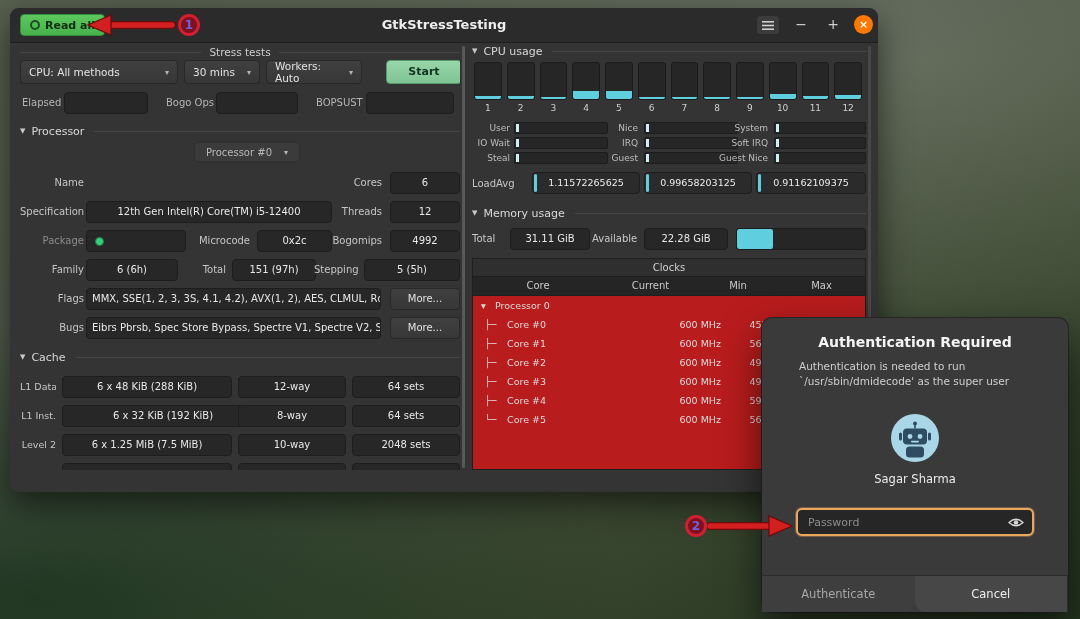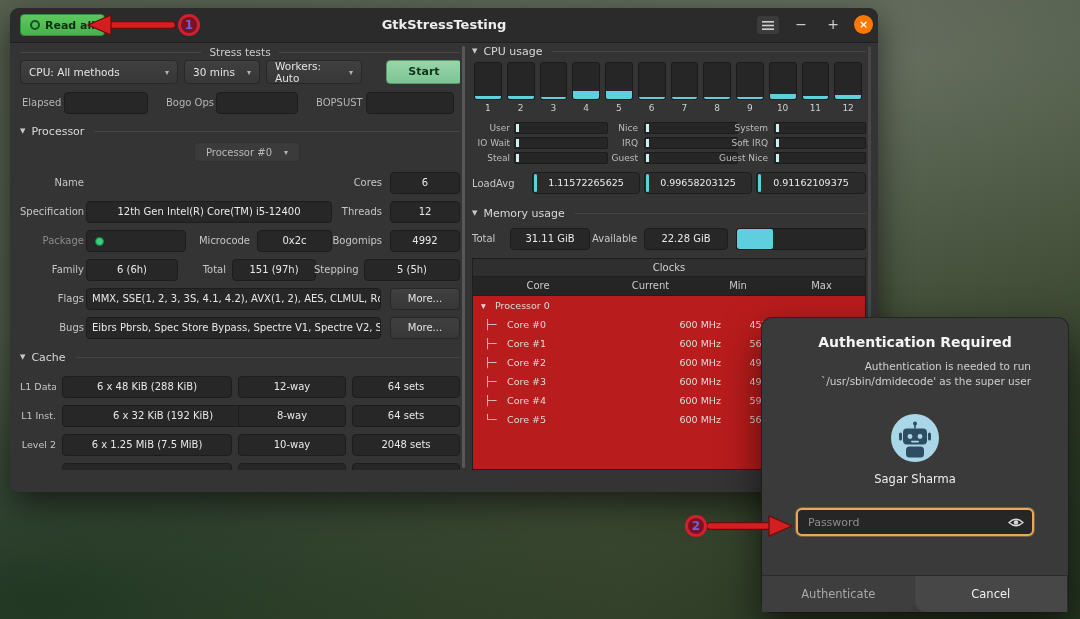--- a/index.html
+++ b/index.html
@@ -70,21 +70,21 @@
   .clk-head span{position:absolute;top:0;height:18px;line-height:18px;font-size:10px;color:#c9c9c9;text-align:center;}
   .clk-row{position:relative;height:19px;}
   .clk-row span{position:absolute;height:19px;line-height:19px;font-size:9.5px;color:#dcdcdc;white-space:nowrap;}
   .tree{font-family:"DejaVu Sans Mono","Liberation Mono",monospace;color:#6f6f6f;}
   .tri2{font-size:7px;color:#c9c9c9;}
   .cur,.minv{text-align:right;}
   
   .dialog{position:absolute;left:762px;top:318px;width:306px;height:294px;background:#3a3a3a;border-radius:10px;
     box-shadow:0 18px 40px rgba(0,0,0,.6),0 0 0 1px #2a2a2a;z-index:20;}
   .dlg-title{margin-top:16px;text-align:center;font-size:14px;font-weight:bold;color:#f4f4f4;}
-  .dlg-msg{margin:9px auto 0;width:232px;text-align:right;font-size:10.5px;line-height:1.45;color:#cfcfcf;}
+  .dlg-msg{margin:9px auto 0;width:232px;text-align:left;font-size:10.5px;line-height:1.45;color:#cfcfcf;}
   .avatar{position:absolute;left:50%;transform:translateX(-50%);top:96px;width:48px;height:48px;}
   .dlg-user{position:absolute;top:154px;left:0;right:0;text-align:center;font-size:11.5px;color:#ececec;}
   .pwd{position:absolute;left:34px;top:190px;width:238px;height:28px;background:#262626;border:2px solid #e8a95c;border-radius:6px;
     box-sizing:border-box;display:flex;align-items:center;padding:0 8px;box-shadow:0 0 0 1px rgba(232,169,92,.35);}
   .pwd input{flex:1;background:transparent;border:none;outline:none;color:#ddd;font-size:11px;font-family:inherit;min-width:0;}
   .pwd input::placeholder{color:#8d8d8d;}
   .dlg-actions{position:absolute;left:0;right:0;bottom:0;height:36px;display:flex;border-top:1px solid #2b2b2b;}
   .dlg-btn{flex:1;display:flex;align-items:center;justify-content:center;font-size:11.5px;}
   .dlg-btn.cancel{background:#474747;color:#f0f0f0;border-right:1px solid #2b2b2b;border-radius:0 0 0 10px;}
   .dlg-btn.auth{background:#3e3e3e;color:#a8a8a8;border-radius:0 0 10px 0;}

